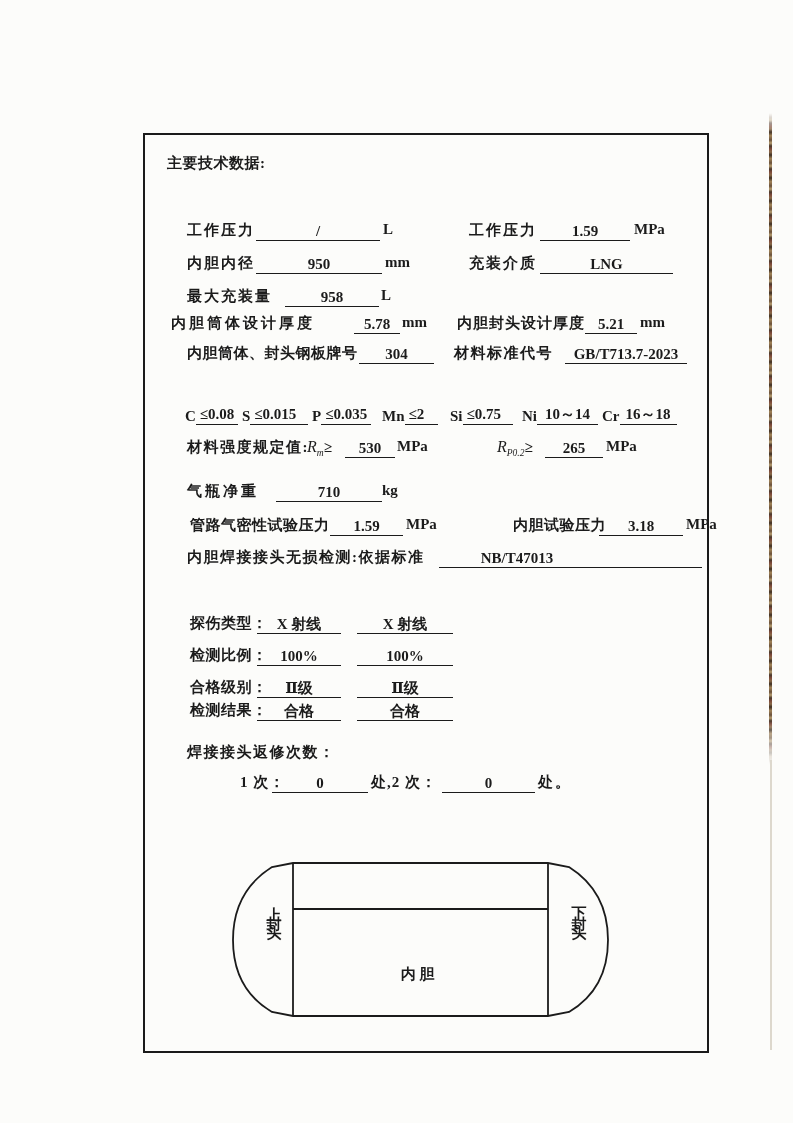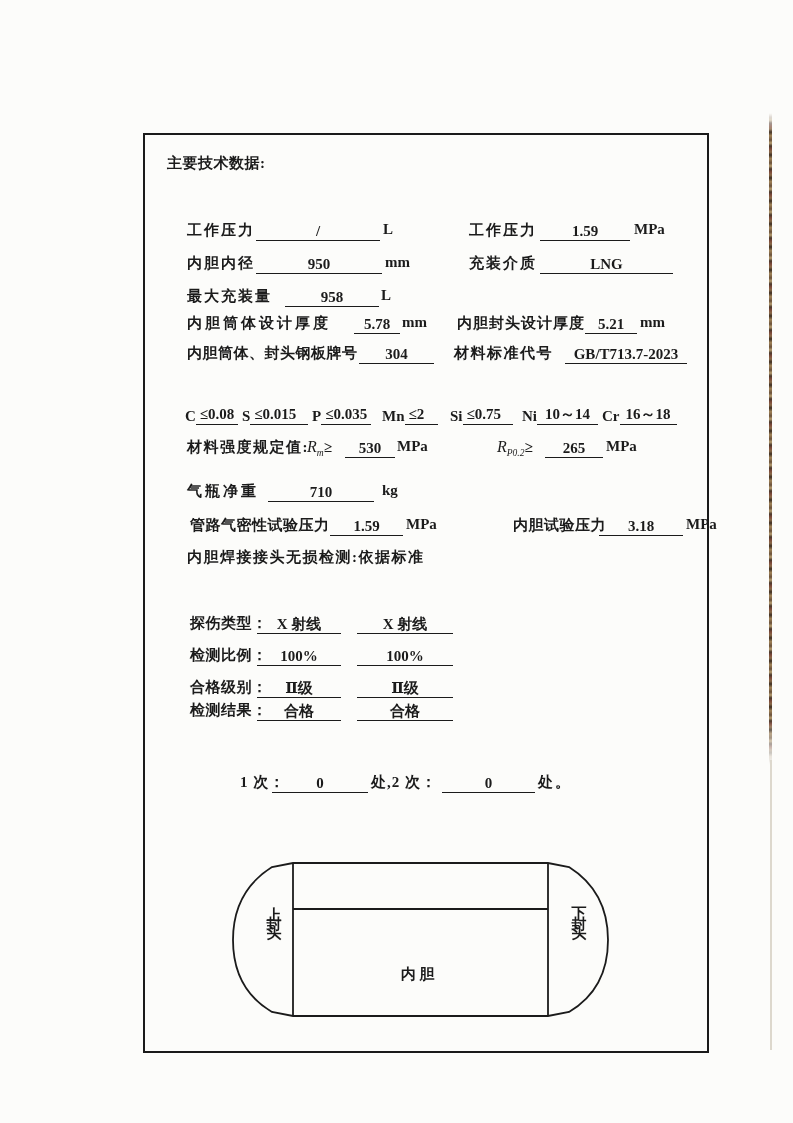--- a/index.html
+++ b/index.html
@@ -82,21 +82,21 @@
     </div>
 
     <div class="row" style="top:152px">
       <span class="cell" style="left:42px">
         <span class="lbl">最大充装量</span></span>
       <span class="cell" style="left:140px"><span class="u" style="width:94px">958</span></span>
       <span class="cell" style="left:236px"><span class="unit">L</span></span>
     </div>
 
     <div class="row" style="top:179px">
-      <span class="cell" style="left:42px">
+      <span class="cell" style="left:26px">
         <span class="lbl" style="letter-spacing:3px">内胆筒体设计厚度</span></span>
       <span class="cell" style="left:209px"><span class="u" style="width:46px">5.78</span></span>
       <span class="cell" style="left:257px"><span class="unit">mm</span></span>
       <span class="cell" style="left:312px">
         <span class="lbl" style="letter-spacing:1px">内胆封头设计厚度</span></span>
       <span class="cell" style="left:440px"><span class="u" style="width:52px">5.21</span></span>
       <span class="cell" style="left:495px"><span class="unit">mm</span></span>
     </div>
 
     <div class="row" style="top:209px">
@@ -125,37 +125,38 @@
       <span class="cell" style="left:200px"><span class="u" style="width:50px">530</span></span>
       <span class="cell" style="left:252px"><span class="unit">MPa</span></span>
       <span class="cell" style="left:352px"><i class="sym">R</i><sub>P0.2</sub><span class="num">≥</span></span>
       <span class="cell" style="left:400px"><span class="u" style="width:58px">265</span></span>
       <span class="cell" style="left:461px"><span class="unit">MPa</span></span>
     </div>
 
     <div class="row" style="top:347px">
       <span class="cell" style="left:42px">
         <span class="lbl" style="letter-spacing:3px">气瓶净重</span></span>
-      <span class="cell" style="left:123px"><span class="u" style="width:106px">710</span></span>
+      <span class="cell" style="left:131px"><span class="u" style="width:106px">710</span></span>
       <span class="cell" style="left:237px"><span class="unit">kg</span></span>
     </div>
 
     <div class="row" style="top:381px">
       <span class="cell" style="left:45px">
         <span class="lbl" style="letter-spacing:0.5px">管路气密性试验压力</span></span>
       <span class="cell" style="left:185px"><span class="u" style="width:73px">1.59</span></span>
       <span class="cell" style="left:261px"><span class="unit">MPa</span></span>
       <span class="cell" style="left:368px">
         <span class="lbl" style="letter-spacing:0.5px">内胆试验压力</span></span>
       <span class="cell" style="left:454px"><span class="u" style="width:84px">3.18</span></span>
       <span class="cell" style="left:541px"><span class="unit">MPa</span></span>
     </div>
 
     <div class="row" style="top:413px">
       <span class="cell" style="left:42px"><span class="lbl" style="letter-spacing:1.5px">内胆焊接接头无损检测:依据标准</span></span>
+      <span class="cell" style="left:294px"><span class="u" style="width:263px;padding-right:107px">NB/T47013</span></span>
     </div>
 
 
     <div class="row" style="top:479px">
       <span class="cell" style="left:45px"><span class="lbl" style="letter-spacing:0.5px">探伤类型：</span></span>
       <span class="cell" style="left:112px"><span class="u" style="width:84px">X 射线</span></span>
       <span class="cell" style="left:212px"><span class="u" style="width:96px">X 射线</span></span>
     </div>
     <div class="row" style="top:511px">
       <span class="cell" style="left:45px"><span class="lbl" style="letter-spacing:0.5px">检测比例：</span></span>
@@ -166,20 +167,23 @@
       <span class="cell" style="left:45px"><span class="lbl" style="letter-spacing:0.5px">合格级别：</span></span>
       <span class="cell" style="left:112px"><span class="u" style="width:84px">Ⅱ级</span></span>
       <span class="cell" style="left:212px"><span class="u" style="width:96px">Ⅱ级</span></span>
     </div>
     <div class="row" style="top:566px">
       <span class="cell" style="left:45px"><span class="lbl" style="letter-spacing:0.5px">检测结果：</span></span>
       <span class="cell" style="left:112px"><span class="u" style="width:84px">合格</span></span>
       <span class="cell" style="left:212px"><span class="u" style="width:96px">合格</span></span>
     </div>
 
+    <div class="row" style="top:608px">
+      <span class="cell" style="left:42px"><span class="lbl" style="letter-spacing:1.5px">焊接接头返修次数：</span></span>
+    </div>
 
     <div class="row" style="top:638px">
       <span class="cell" style="left:95px"><span class="lbl" style="letter-spacing:1px">1 次：</span></span>
       <span class="cell" style="left:127px"><span class="u" style="width:96px">0</span></span>
       <span class="cell" style="left:226px"><span class="lbl" style="letter-spacing:1px">处,2 次：</span></span>
       <span class="cell" style="left:297px"><span class="u" style="width:93px">0</span></span>
       <span class="cell" style="left:393px"><span class="lbl">处。</span></span>
     </div>
 
 

